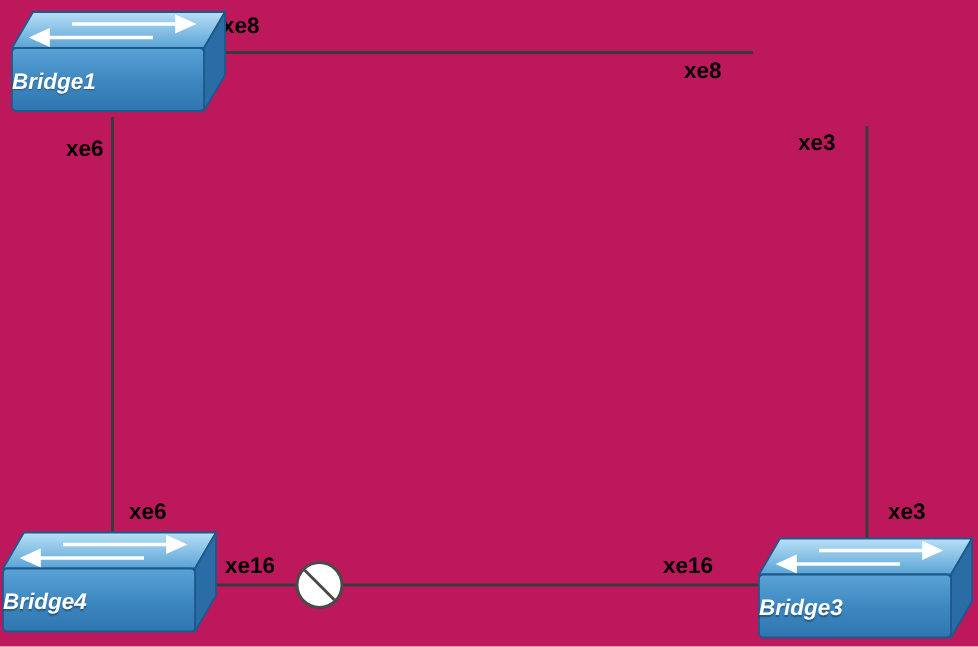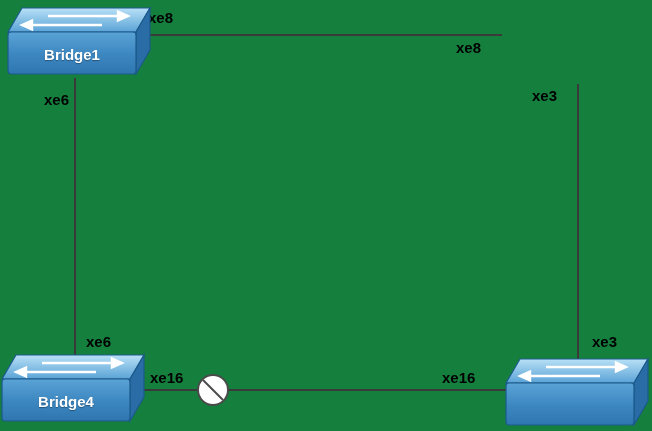--- a/index.html
+++ b/index.html
@@ -1,20 +1,20 @@
 <!DOCTYPE html>
 <html><head>
 <meta charset="utf-8">
 <style>
   html, body { margin: 0; padding: 0; background: #ffffff; }
   .canvas {
     position: relative;
     width: 652px;
     height: 431px;
-    background: #15803d;
+    background: #be185d;
     font-family: "Liberation Sans", sans-serif;
     overflow: hidden;
   }
   .link {
     position: absolute;
     background: #3a3a3a;
   }
   .port-label {
     position: absolute;
     font-size: 15px;
@@ -32,26 +32,27 @@
     left: 0;
     top: 0;
     width: 146px;
     height: 72px;
   }
   .node-label {
     position: absolute;
     left: 2px;
     top: 40px;
     width: 128px;
-    text-align: center;
+    text-align: left;
     color: #ffffff;
     font-size: 15px;
     font-weight: bold;
     text-shadow: 0 1px 1px rgba(0,0,0,0.35);
     pointer-events: none;
+    font-style: italic;
   }
   .blocked-symbol {
     position: absolute;
     left: 196px;
     top: 373px;
     width: 34px;
     height: 34px;
   }
 </style>
 </head>
@@ -131,15 +132,16 @@
       <polygon points="16,2 144,2 130,26 2,26" fill="url(#gTop)" stroke="#1c5a8c" stroke-width="1.2"></polygon>
       <polygon points="130,26 144,2 144,44 130,68" fill="#2a6ca5" stroke="#1c5a8c" stroke-width="1.2"></polygon>
       <rect x="2" y="26" width="128" height="42" rx="3" fill="url(#gFront)" stroke="#1c5a8c" stroke-width="1.2"></rect>
       <g stroke="#ffffff" stroke-width="2.4" fill="#ffffff">
         <line x1="42" y1="10" x2="112" y2="10"></line>
           <polygon points="112,5.5 122,10 112,14.5"></polygon>
         <line x1="96" y1="19" x2="26" y2="19"></line>
           <polygon points="26,14.5 16,19 26,23.5"></polygon>
       </g>
     </svg>
+    <span class="node-label">Bridge3</span>
   </div>
 
 </div>
 
 </body></html>

